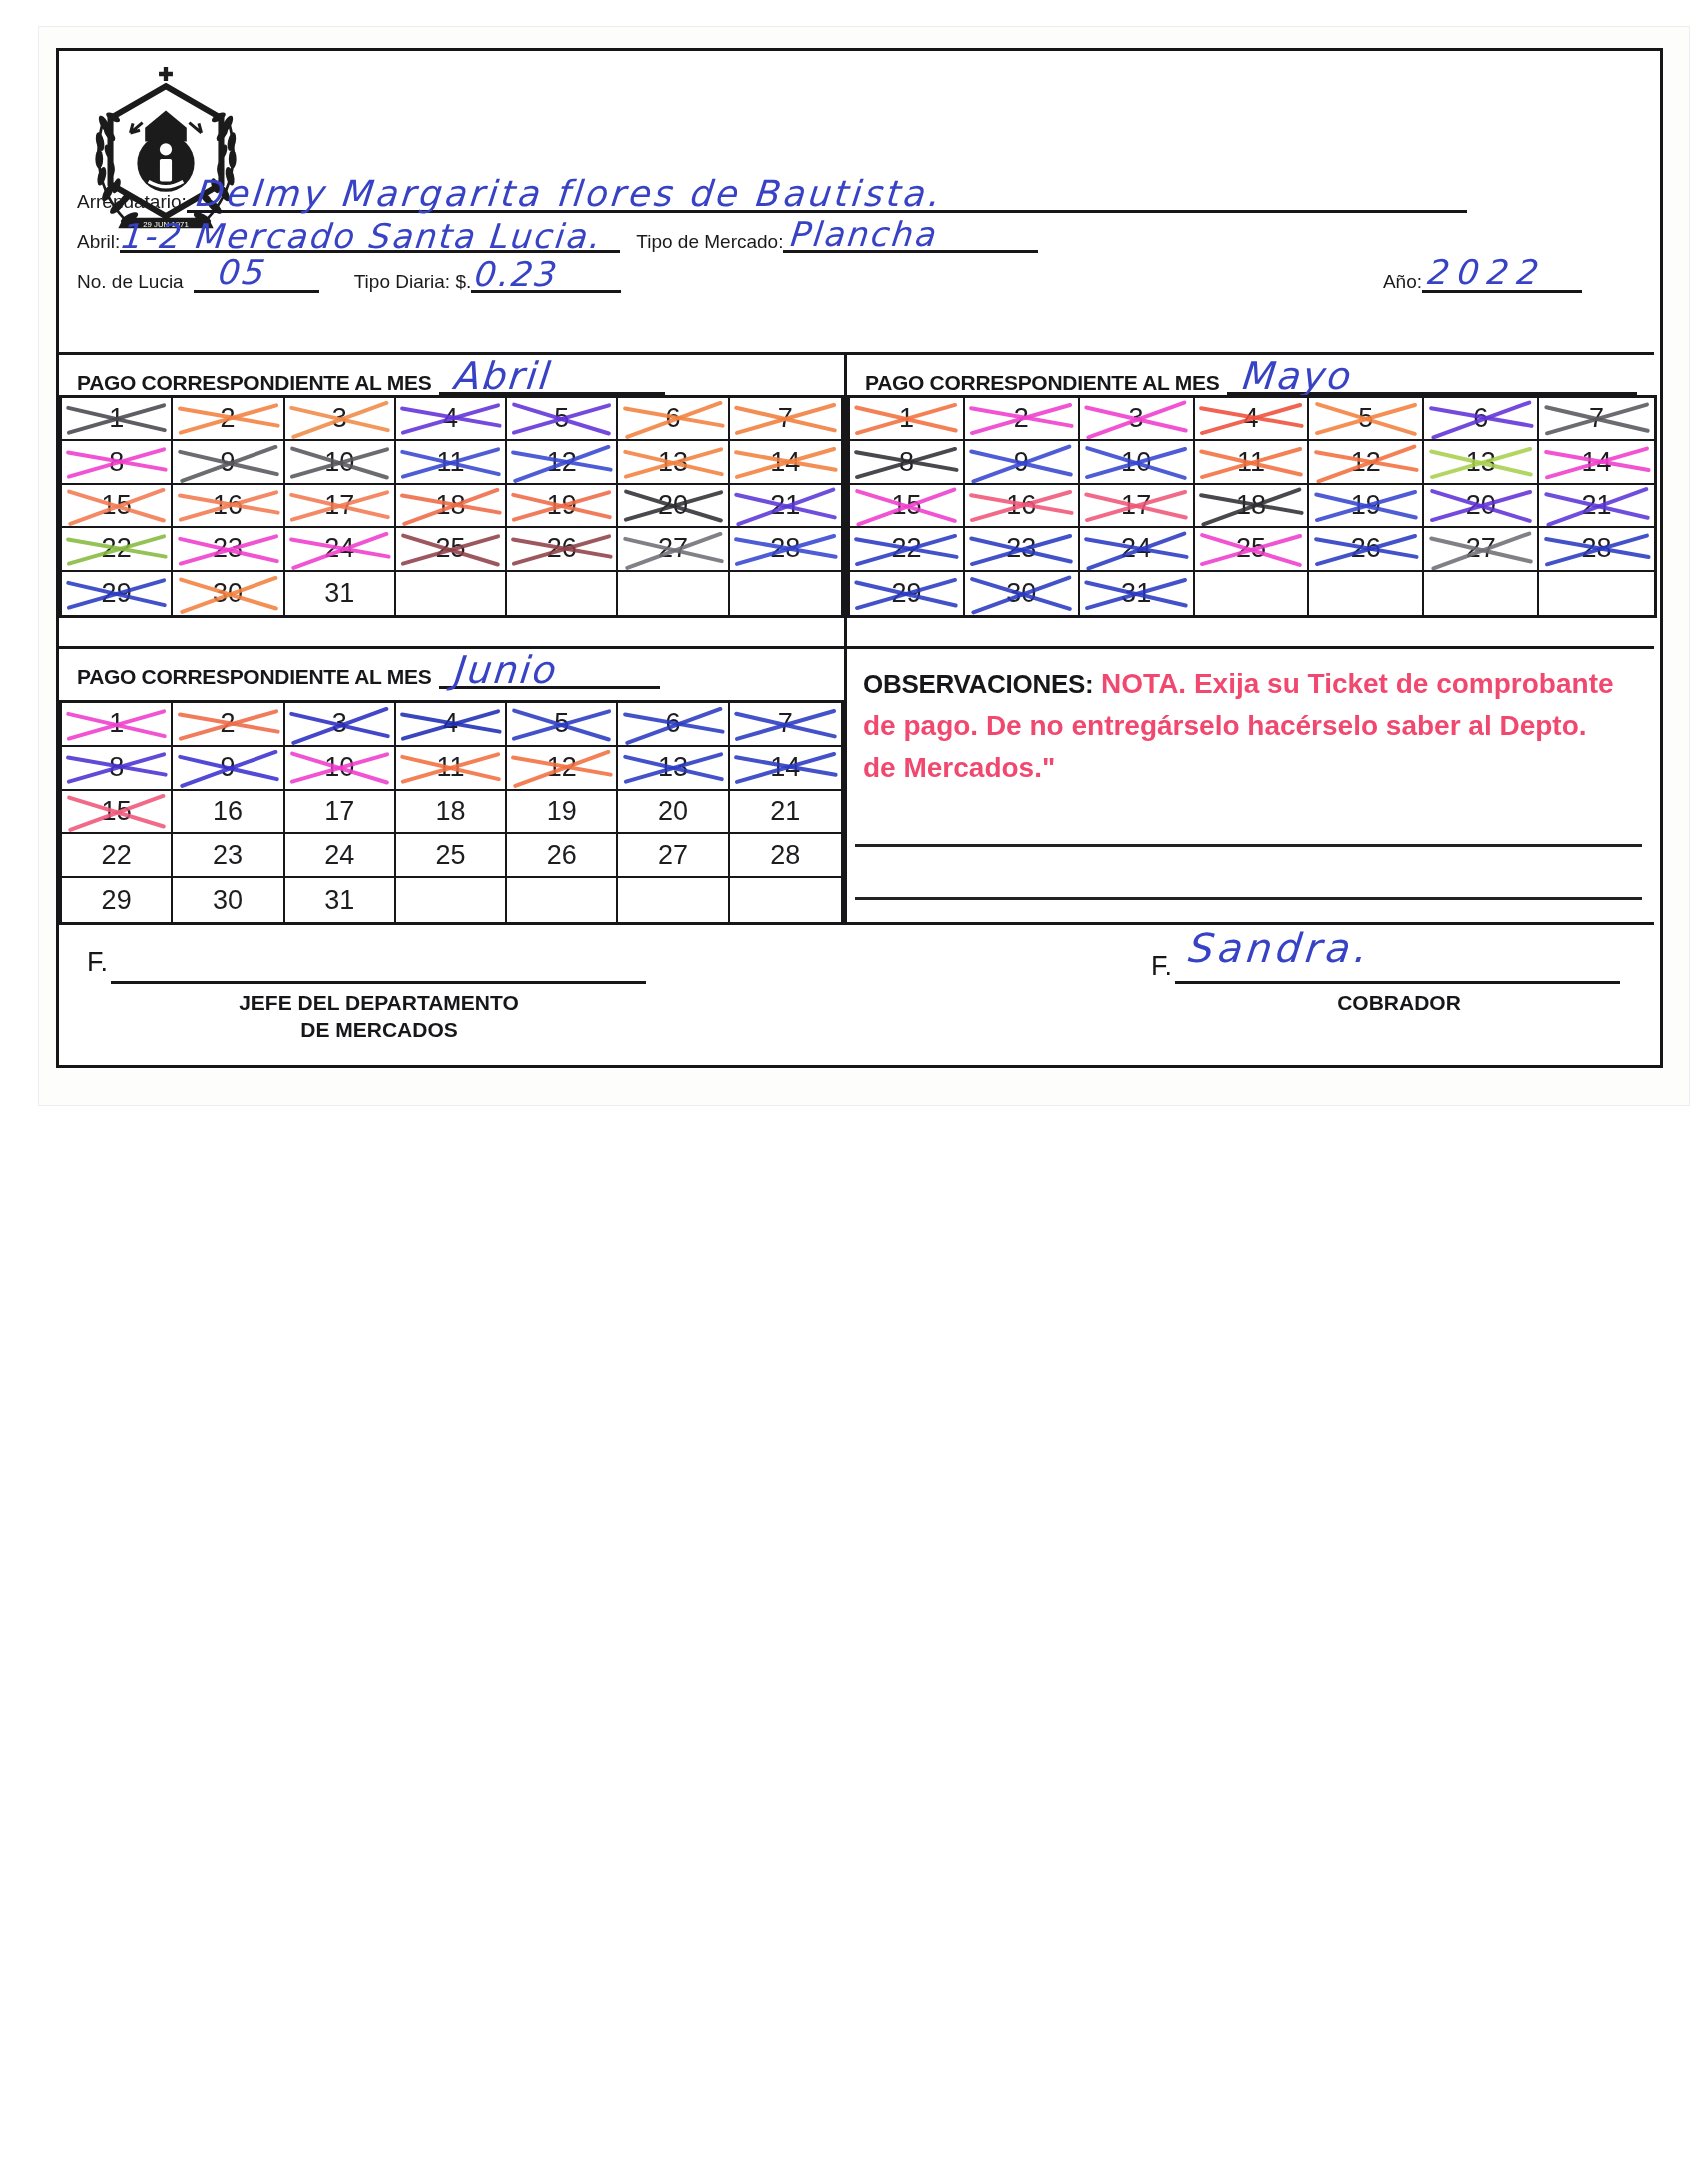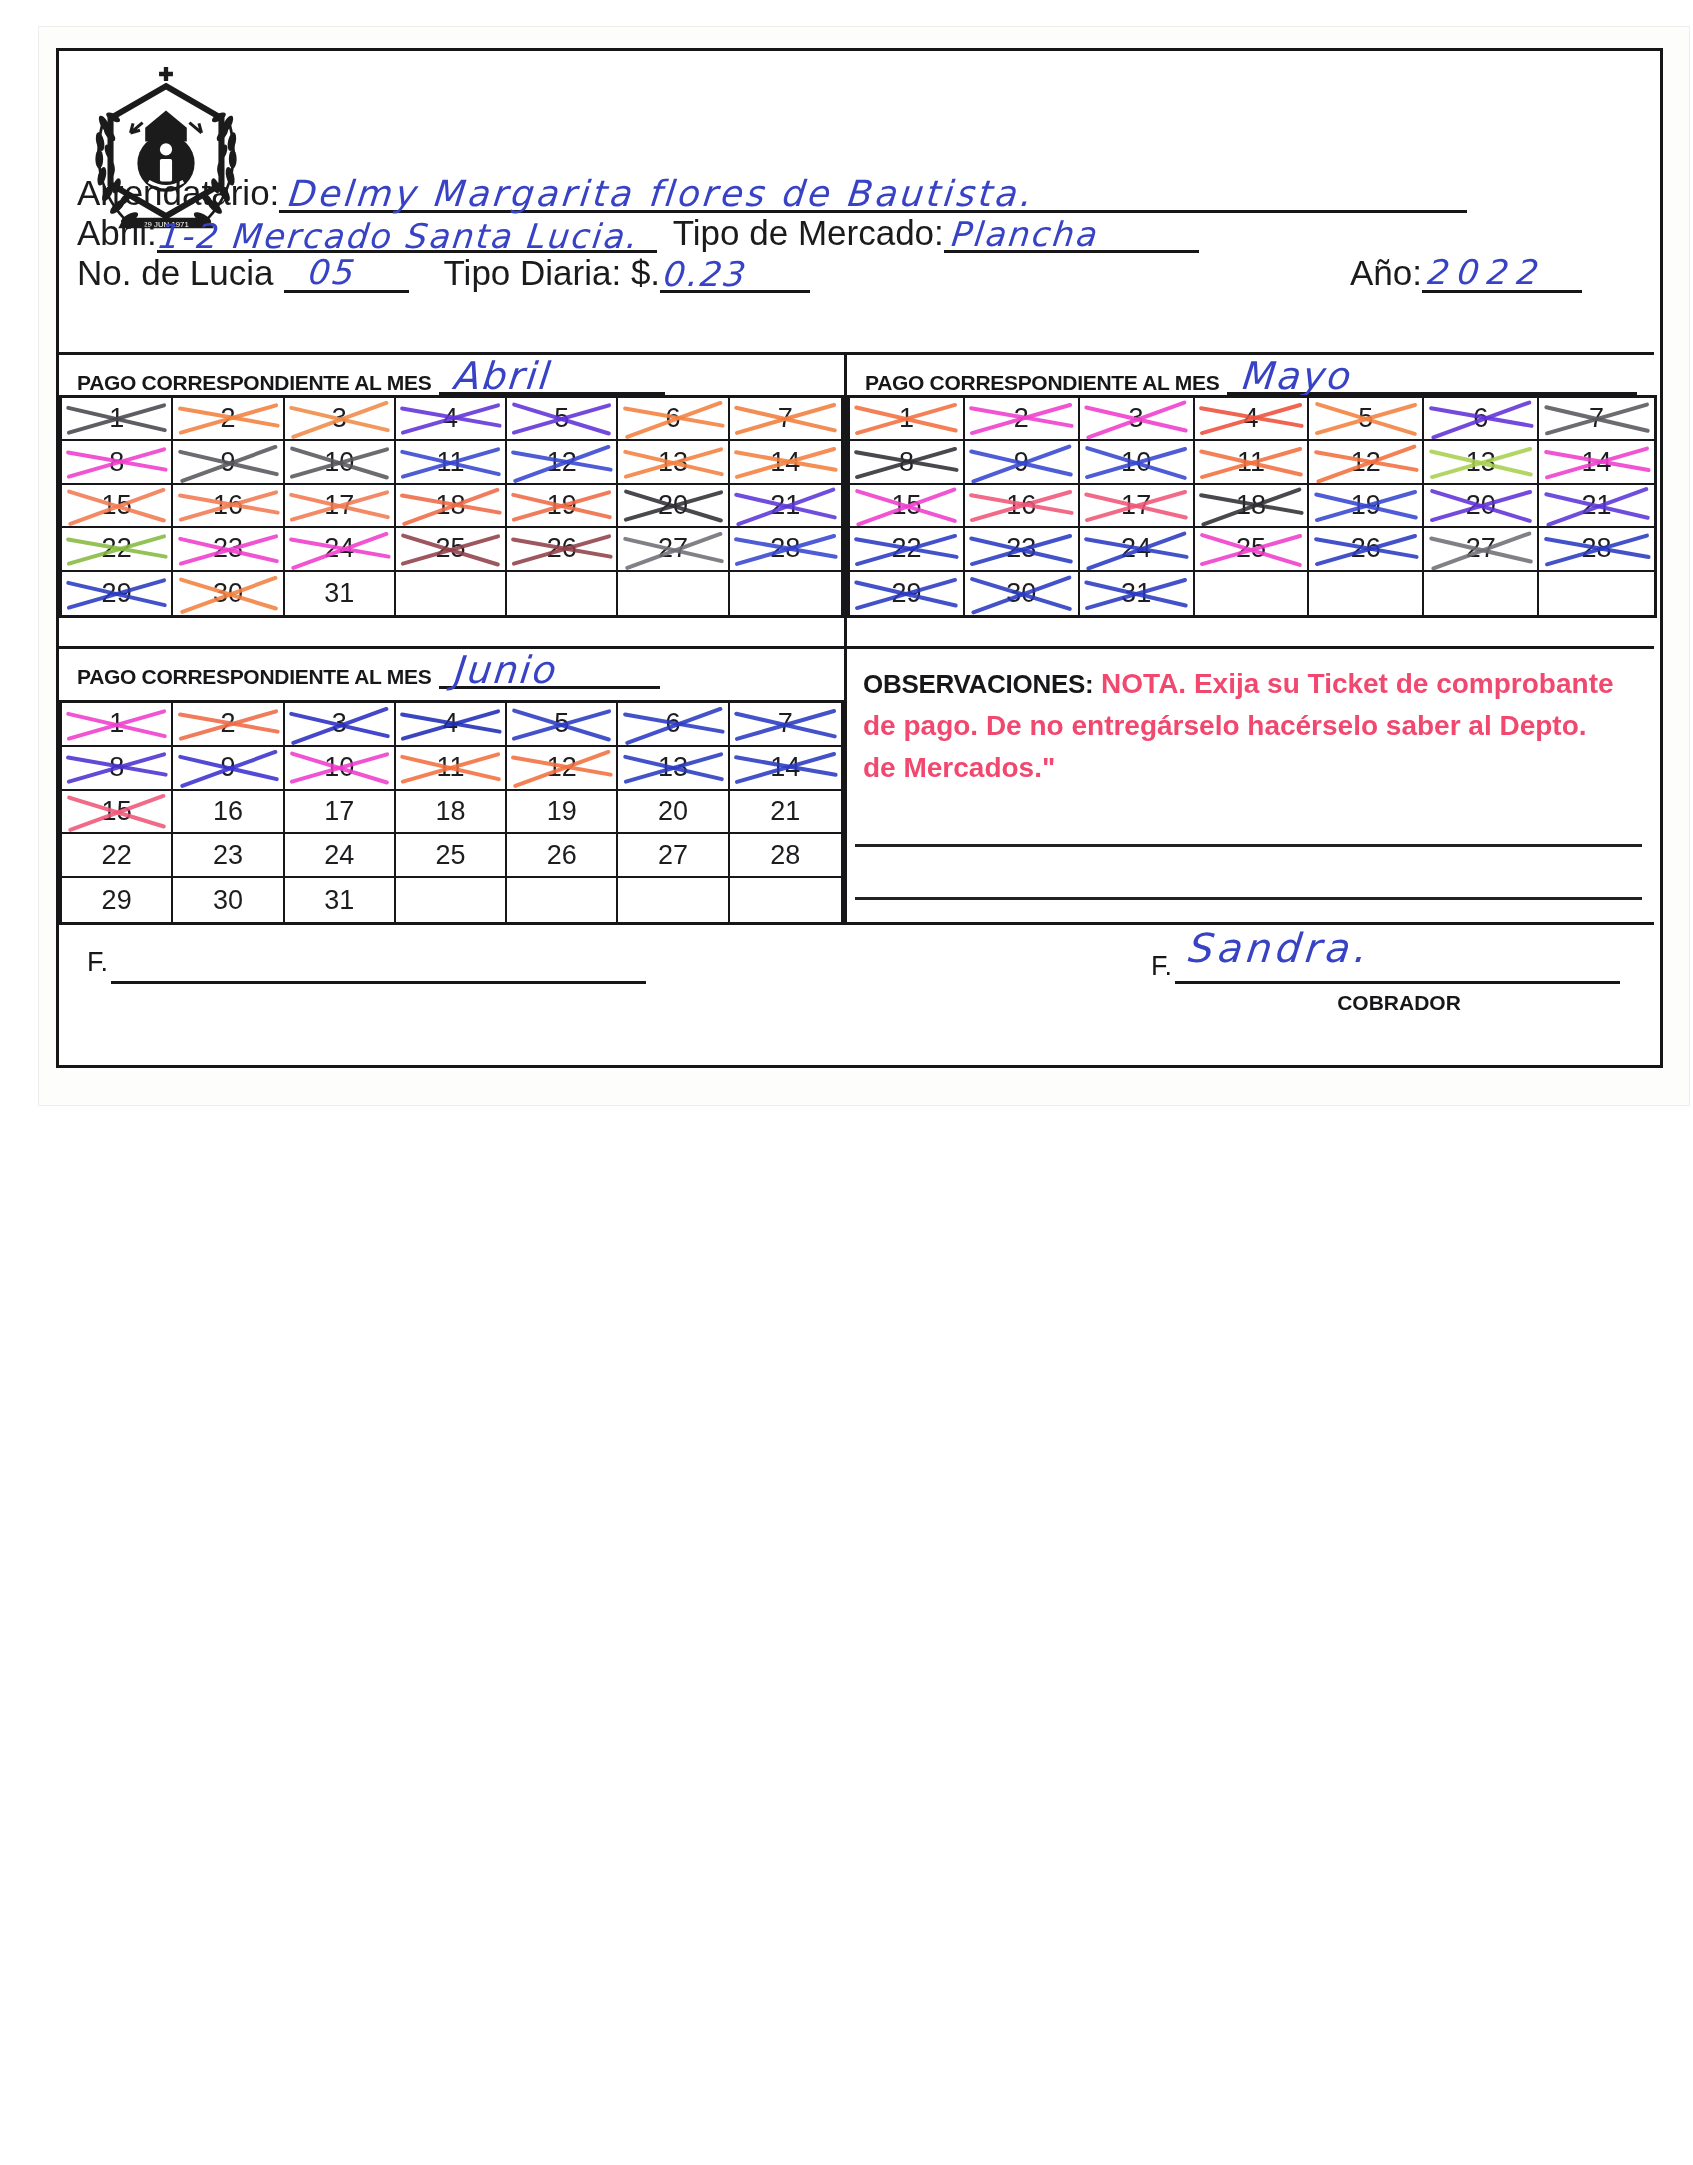--- a/index.html
+++ b/index.html
@@ -10,21 +10,21 @@
   .card{position:absolute;left:56px;top:48px;width:1601px;height:1014px;background:#ffffff;
         border:3px solid #161616;}
 
   
   .seal{position:absolute;left:16px;top:14px;width:182px;height:174px;}
   .titles{position:absolute;left:270px;top:26px;width:1060px;text-align:center;}
   .title-line{font-size:33px;font-weight:bold;letter-spacing:.5px;color:#161618;line-height:1.45;}
 
   
   .frow{position:absolute;left:18px;right:18px;display:flex;align-items:flex-end;}
-  .flabel{font-size:35px;white-space:nowrap;color:#1b1b1d;}
+  .flabel{font-size:19px;white-space:nowrap;color:#1b1b1d;}
   .fline{border-bottom:3px solid #17171a;position:relative;height:34px;}
   .hw{font-family:"DejaVu Sans", sans-serif;font-style:italic;color:#3742c4;
       transform:skewX(-7deg);display:inline-block;white-space:nowrap;}
   .hw-big{font-size:36px;letter-spacing:3px;}
   .hw-med{font-size:34px;letter-spacing:2px;}
   .hw-month{font-size:38px;letter-spacing:2px;}
 
   
   .sec-topline{position:absolute;left:0;top:301px;width:1595px;border-top:3px solid #17171a;}
   .cal-block{position:absolute;overflow:visible;}
@@ -666,20 +666,24 @@
       <div class="obs-par">
         <span class="obs-label">OBSERVACIONES:</span>
         <span class="obs-note">NOTA. Exija su Ticket de comprobante de pago. De no entregárselo hacérselo saber al Depto. de Mercados."</span>
       </div>
       <div class="obs-line obs-line-1"></div>
       <div class="obs-line obs-line-2"></div>
     </div>
 
     <div class="sig-f" style="left:28px;top:896px;">F.</div>
     <div class="sigline" style="left:52px;top:930px;width:535px;"></div>
+    <div class="sig-caption" style="left:100px;top:938px;width:440px;">
+      <div>JEFE DEL DEPARTAMENTO</div>
+      <div>DE MERCADOS</div>
+    </div>
 
     <div class="sig-f" style="left:1092px;top:900px;">F.</div>
     <div class="sig-hw" style="left:1130px;top:874px;">
       <span class="hw" style="font-size:40px;letter-spacing:4px;">Sandra.</span>
     </div>
     <div class="sigline" style="left:1116px;top:930px;width:445px;"></div>
     <div class="sig-caption" style="left:1160px;top:938px;width:360px;">COBRADOR</div>
 
   </div>
 </div>

